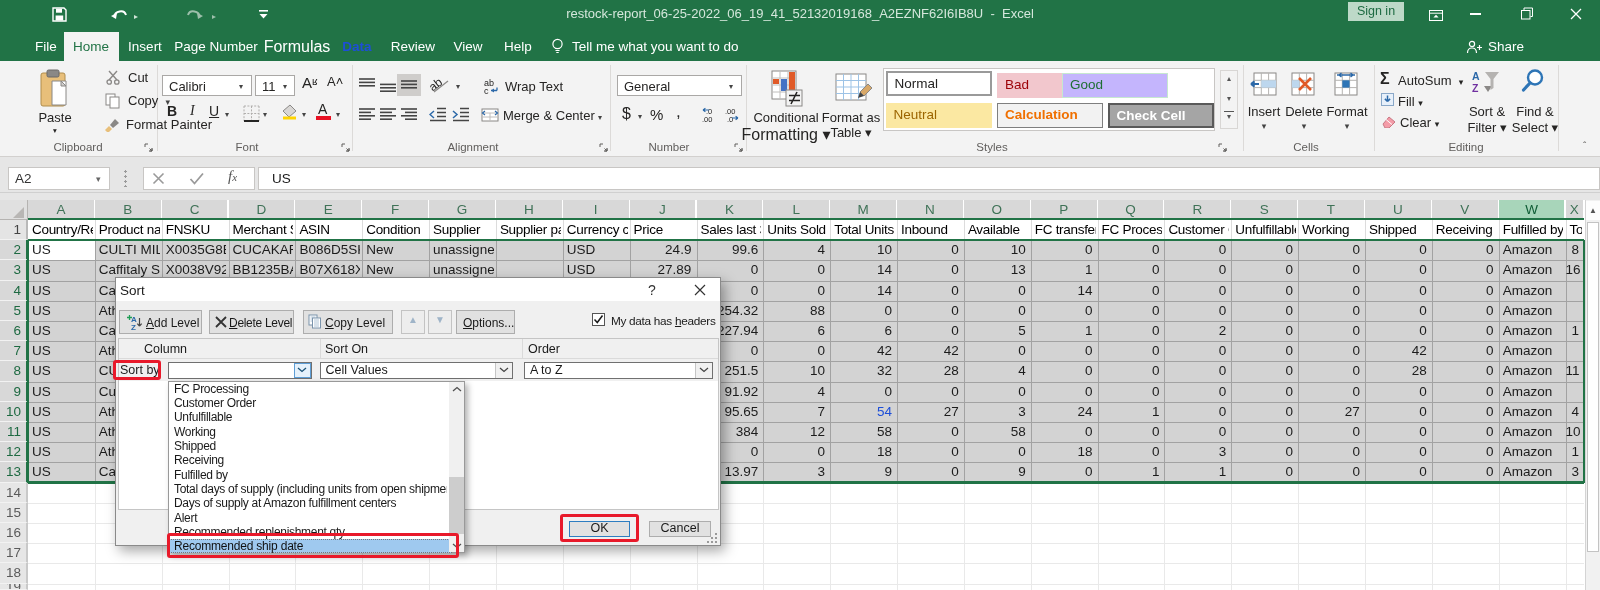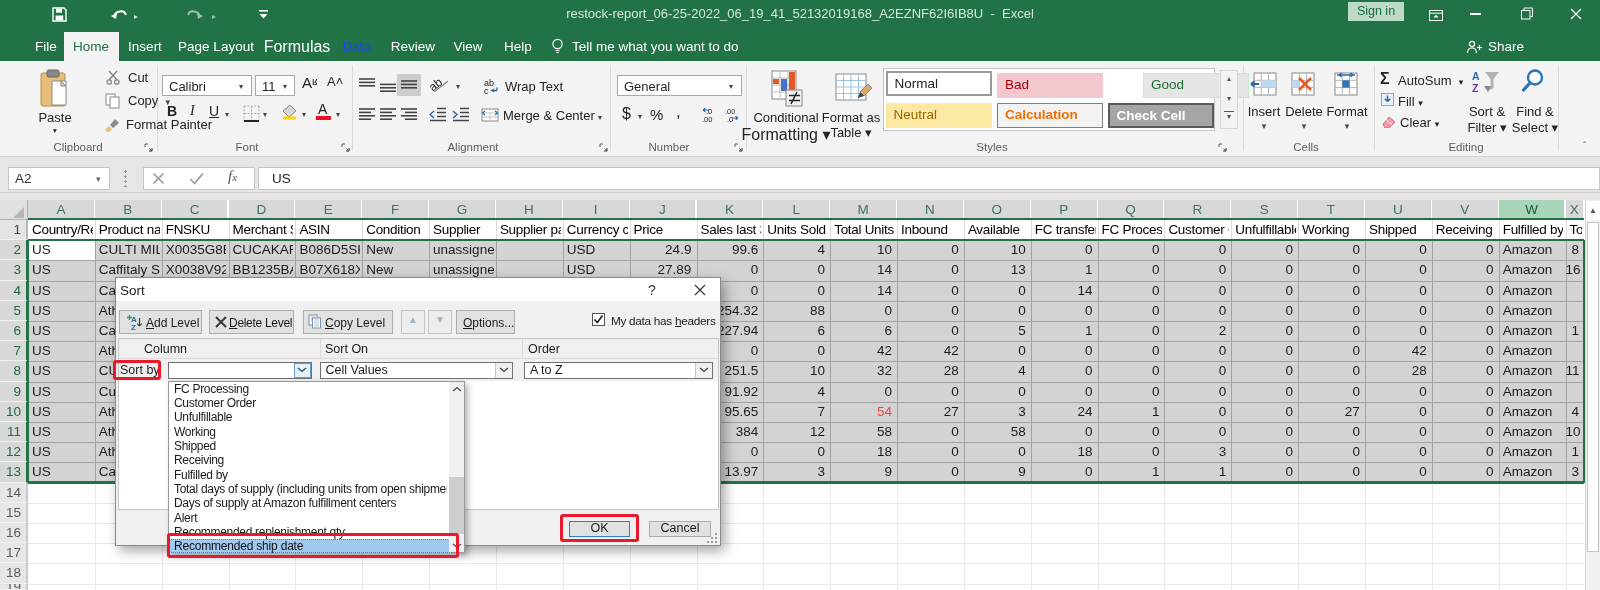--- a/index.html
+++ b/index.html
@@ -42,21 +42,21 @@
 <path d="M3 3 v-2 h8.5 v8.5 h-2" fill="none" stroke="#fff"></path>
 </svg>
 <svg class="ab" style="left:1570px;top:8px;" width="12" height="12" viewBox="0 0 12 12">
 <path d="M1 1 L11 11 M11 1 L1 11" stroke="#fff" stroke-width="1.3"></path>
 </svg>
 <div class="ab" style="left:0;top:28px;width:1600px;height:33px;background:#217346;"></div>
 <div class="ab" style="left:64px;top:32px;width:55px;height:29px;background:#f3f3f3;"></div>
 <div class="ab ct" style="left:-9px;top:38px;width:110px;height:18px;color:#fff;font-size:13.5px;line-height:18px;">File</div>
 <div class="ab ct" style="left:36px;top:38px;width:110px;height:18px;color:#217346;font-size:13.5px;line-height:18px;">Home</div>
 <div class="ab ct" style="left:90px;top:38px;width:110px;height:18px;color:#fff;font-size:13.5px;line-height:18px;">Insert</div>
-<div class="ab ct" style="left:161px;top:38px;width:110px;height:18px;color:#fff;font-size:13.5px;line-height:18px;">Page Layout</div>
+<div class="ab ct" style="left:161px;top:38px;width:110px;height:18px;color:#fff;font-size:13.5px;line-height:18px;">Page Number</div>
 <div class="ab ct" style="left:242px;top:38px;width:110px;height:18px;color:#fff;font-size:16px;line-height:18px;">Formulas</div>
 <div class="ab ct" style="left:302px;top:38px;width:110px;height:18px;color:#1d4ed8;font-size:13.5px;line-height:18px;font-weight:bold;">Data</div>
 <div class="ab ct" style="left:358px;top:38px;width:110px;height:18px;color:#fff;font-size:13.5px;line-height:18px;">Review</div>
 <div class="ab ct" style="left:413px;top:38px;width:110px;height:18px;color:#fff;font-size:13.5px;line-height:18px;">View</div>
 <div class="ab ct" style="left:463px;top:38px;width:110px;height:18px;color:#fff;font-size:13.5px;line-height:18px;">Help</div>
 <svg class="ab" style="left:550px;top:38px;" width="15" height="17" viewBox="0 0 15 17">
 <circle cx="7.5" cy="6" r="4.6" fill="none" stroke="#fff" stroke-width="1.2"></circle>
 <path d="M5.5 10.5 h4 M5.5 12.5 h4 M6.3 14.5 h2.4" stroke="#fff" stroke-width="1.1"></path>
 </svg>
 <div class="ab nw" style="left:572px;top:38px;width:260px;height:18px;color:#fff;font-size:13.5px;line-height:18px;">Tell me what you want to do</div>
@@ -237,21 +237,21 @@
 <rect x="2" y="4" width="30" height="26" fill="#fff" stroke="#8a8886"></rect>
 <path d="M2 10.5 h30 M2 17 h30 M2 23.5 h30 M9.5 4 v26 M17 4 v26 M24.5 4 v26" stroke="#9dc3e6"></path>
 <path d="M26 22 l8 -8 l4 4 l-8 8 z" fill="#d8a868" stroke="#8a8886"></path>
 <path d="M26 22 l-2 6 l6 -2 z" fill="#444"></path>
 </svg>
 <div class="ab ct" style="left:806px;top:110px;width:90px;height:13px;font-size:13px;color:#252423;">Format as</div>
 <div class="ab ct" style="left:806px;top:125px;width:90px;height:13px;font-size:13px;color:#252423;">Table ▾</div>
 <div class="ab" style="left:883px;top:68px;width:332px;height:63px;background:#fff;border:1px solid #c8c6c4;box-sizing:border-box;"></div>
 <div class="ab nw" style="left:885.5px;top:70.5px;width:106px;height:25px;background:#fff;border:2.2px solid #9a9a9a;color:#252423;font-size:13.5px;font-weight:normal;line-height:22px;padding-left:7px;box-sizing:border-box;">Normal</div>
 <div class="ab nw" style="left:997px;top:72.5px;width:106px;height:25px;background:#f2c7cd;border:1px solid #f2c7cd;color:#9c0006;font-size:13.5px;font-weight:normal;line-height:22px;padding-left:7px;box-sizing:border-box;">Bad</div>
-<div class="ab nw" style="left:1143px;top:72.5px;width:106px;height:25px;background:#e5e5e5;border:1px solid #c6e8cf;color:#1f6e33;font-size:13.5px;font-weight:normal;line-height:22px;padding-left:7px;box-sizing:border-box;">Good</div>
+<div class="ab nw" style="left:1062px;top:72.5px;width:106px;height:25px;background:#c4b5fd;border:1px solid #c6e8cf;color:#1f6e33;font-size:13.5px;font-weight:normal;line-height:22px;padding-left:7px;box-sizing:border-box;">Good</div>
 <div class="ab nw" style="left:885.5px;top:103px;width:106px;height:25px;background:#fbe8a2;border:1px solid #fbe8a2;color:#9c6500;font-size:13.5px;font-weight:normal;line-height:22px;padding-left:7px;box-sizing:border-box;">Neutral</div>
 <div class="ab nw" style="left:997px;top:103px;width:106px;height:25px;background:#f2f2f2;border:1px solid #7f7f7f;color:#f07000;font-size:13.5px;font-weight:bold;line-height:22px;padding-left:7px;box-sizing:border-box;">Calculation</div>
 <div class="ab nw" style="left:1107.5px;top:103px;width:106px;height:25px;background:#a5a5a5;border:2.2px solid #5a5a5a;color:#fff;font-size:13.5px;font-weight:bold;line-height:22px;padding-left:7px;box-sizing:border-box;">Check Cell</div>
 <div class="ab" style="left:1220px;top:70px;width:18px;height:59px;background:#f3f3f3;border:1px solid #d8d6d4;box-sizing:border-box;"></div>
 <div class="ab ct" style="left:1220px;top:74px;width:18px;font-size:8px;color:#555;">▴</div>
 <div class="ab ct" style="left:1220px;top:94px;width:18px;font-size:8px;color:#555;">▾</div>
 <div class="ab ct" style="left:1220px;top:112px;width:18px;font-size:8px;color:#555;">▾</div>
 <div class="ab" style="left:1224px;top:111px;width:10px;height:1.4px;background:#555;"></div>
 <svg class="ab" style="left:1249px;top:72px;" width="30" height="26" viewBox="0 0 30 26">
     <rect x="5" y="1" width="22" height="22" fill="#fff" stroke="#8a8886"></rect>
@@ -619,21 +619,21 @@
 <div class="ab nw" style="left:1164.4px;top:382.6px;width:64.8px;height:18.2px;color:#1c1c1c;font-size:13.5px;line-height:18px;text-align:right;padding-right:3px;box-sizing:border-box;">0</div>
 <div class="ab nw" style="left:1231.3px;top:382.6px;width:64.8px;height:18.2px;color:#1c1c1c;font-size:13.5px;line-height:18px;text-align:right;padding-right:3px;box-sizing:border-box;">0</div>
 <div class="ab nw" style="left:1298.1px;top:382.6px;width:64.8px;height:18.2px;color:#1c1c1c;font-size:13.5px;line-height:18px;text-align:right;padding-right:3px;box-sizing:border-box;">0</div>
 <div class="ab nw" style="left:1365.0px;top:382.6px;width:64.8px;height:18.2px;color:#1c1c1c;font-size:13.5px;line-height:18px;text-align:right;padding-right:3px;box-sizing:border-box;">0</div>
 <div class="ab nw" style="left:1431.8px;top:382.6px;width:64.8px;height:18.2px;color:#1c1c1c;font-size:13.5px;line-height:18px;text-align:right;padding-right:3px;box-sizing:border-box;">0</div>
 <div class="ab nw" style="left:1498.7px;top:382.6px;width:64.8px;height:18.2px;color:#1c1c1c;font-size:13.5px;line-height:18px;text-align:left;padding-left:4px;box-sizing:border-box;">Amazon</div>
 <div class="ab nw" style="left:28.0px;top:402.8px;width:64.8px;height:18.2px;color:#1c1c1c;font-size:13.5px;line-height:18px;text-align:left;padding-left:4px;box-sizing:border-box;">US</div>
 <div class="ab nw" style="left:94.8px;top:402.8px;width:64.8px;height:18.2px;color:#1c1c1c;font-size:13.5px;line-height:18px;text-align:left;padding-left:4px;box-sizing:border-box;">Athletic</div>
 <div class="ab nw" style="left:696.5px;top:402.8px;width:64.8px;height:18.2px;color:#1c1c1c;font-size:13.5px;line-height:18px;text-align:right;padding-right:3px;box-sizing:border-box;">95.65</div>
 <div class="ab nw" style="left:763.3px;top:402.8px;width:64.8px;height:18.2px;color:#1c1c1c;font-size:13.5px;line-height:18px;text-align:right;padding-right:3px;box-sizing:border-box;">7</div>
-<div class="ab nw" style="left:830.2px;top:402.8px;width:64.8px;height:18.2px;color:#ef4444;font-size:13.5px;line-height:18px;text-align:right;padding-right:3px;box-sizing:border-box;">54</div>
+<div class="ab nw" style="left:830.2px;top:402.8px;width:64.8px;height:18.2px;color:#1d4ed8;font-size:13.5px;line-height:18px;text-align:right;padding-right:3px;box-sizing:border-box;">54</div>
 <div class="ab nw" style="left:897.0px;top:402.8px;width:64.8px;height:18.2px;color:#1c1c1c;font-size:13.5px;line-height:18px;text-align:right;padding-right:3px;box-sizing:border-box;">27</div>
 <div class="ab nw" style="left:963.9px;top:402.8px;width:64.8px;height:18.2px;color:#1c1c1c;font-size:13.5px;line-height:18px;text-align:right;padding-right:3px;box-sizing:border-box;">3</div>
 <div class="ab nw" style="left:1030.8px;top:402.8px;width:64.8px;height:18.2px;color:#1c1c1c;font-size:13.5px;line-height:18px;text-align:right;padding-right:3px;box-sizing:border-box;">24</div>
 <div class="ab nw" style="left:1097.6px;top:402.8px;width:64.8px;height:18.2px;color:#1c1c1c;font-size:13.5px;line-height:18px;text-align:right;padding-right:3px;box-sizing:border-box;">1</div>
 <div class="ab nw" style="left:1164.4px;top:402.8px;width:64.8px;height:18.2px;color:#1c1c1c;font-size:13.5px;line-height:18px;text-align:right;padding-right:3px;box-sizing:border-box;">0</div>
 <div class="ab nw" style="left:1231.3px;top:402.8px;width:64.8px;height:18.2px;color:#1c1c1c;font-size:13.5px;line-height:18px;text-align:right;padding-right:3px;box-sizing:border-box;">0</div>
 <div class="ab nw" style="left:1298.1px;top:402.8px;width:64.8px;height:18.2px;color:#1c1c1c;font-size:13.5px;line-height:18px;text-align:right;padding-right:3px;box-sizing:border-box;">27</div>
 <div class="ab nw" style="left:1365.0px;top:402.8px;width:64.8px;height:18.2px;color:#1c1c1c;font-size:13.5px;line-height:18px;text-align:right;padding-right:3px;box-sizing:border-box;">0</div>
 <div class="ab nw" style="left:1431.8px;top:402.8px;width:64.8px;height:18.2px;color:#1c1c1c;font-size:13.5px;line-height:18px;text-align:right;padding-right:3px;box-sizing:border-box;">0</div>
 <div class="ab nw" style="left:1498.7px;top:402.8px;width:64.8px;height:18.2px;color:#1c1c1c;font-size:13.5px;line-height:18px;text-align:left;padding-left:4px;box-sizing:border-box;">Amazon</div>

